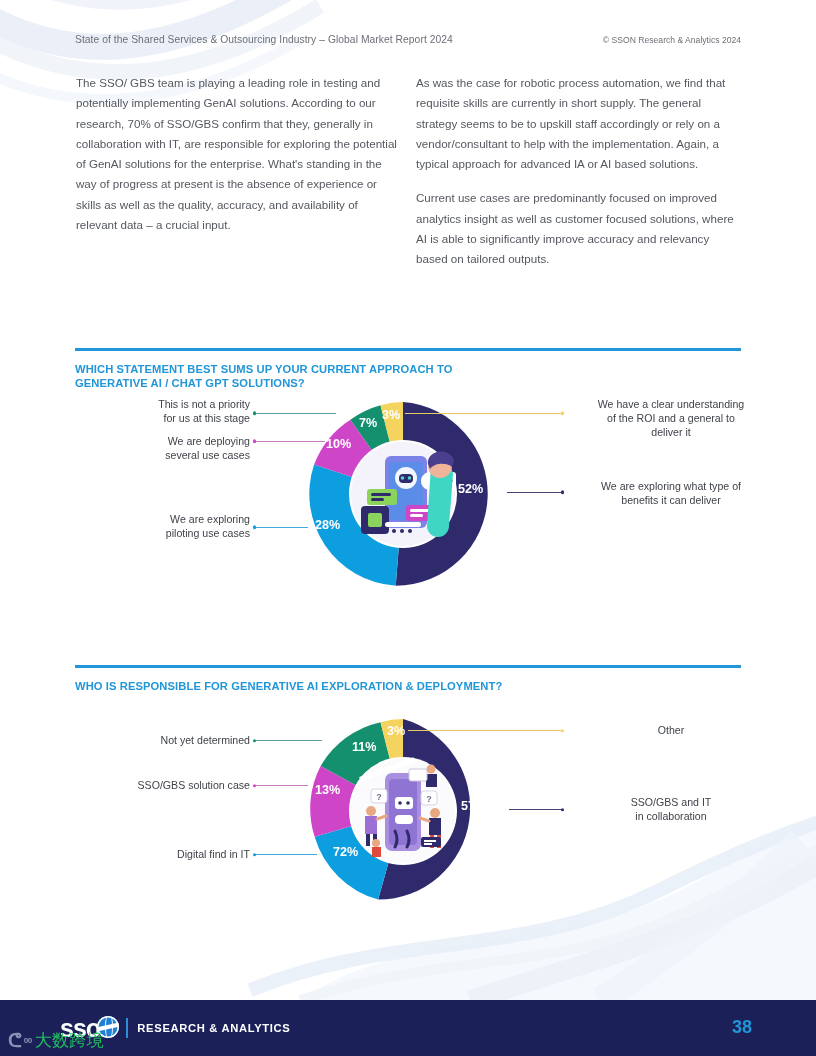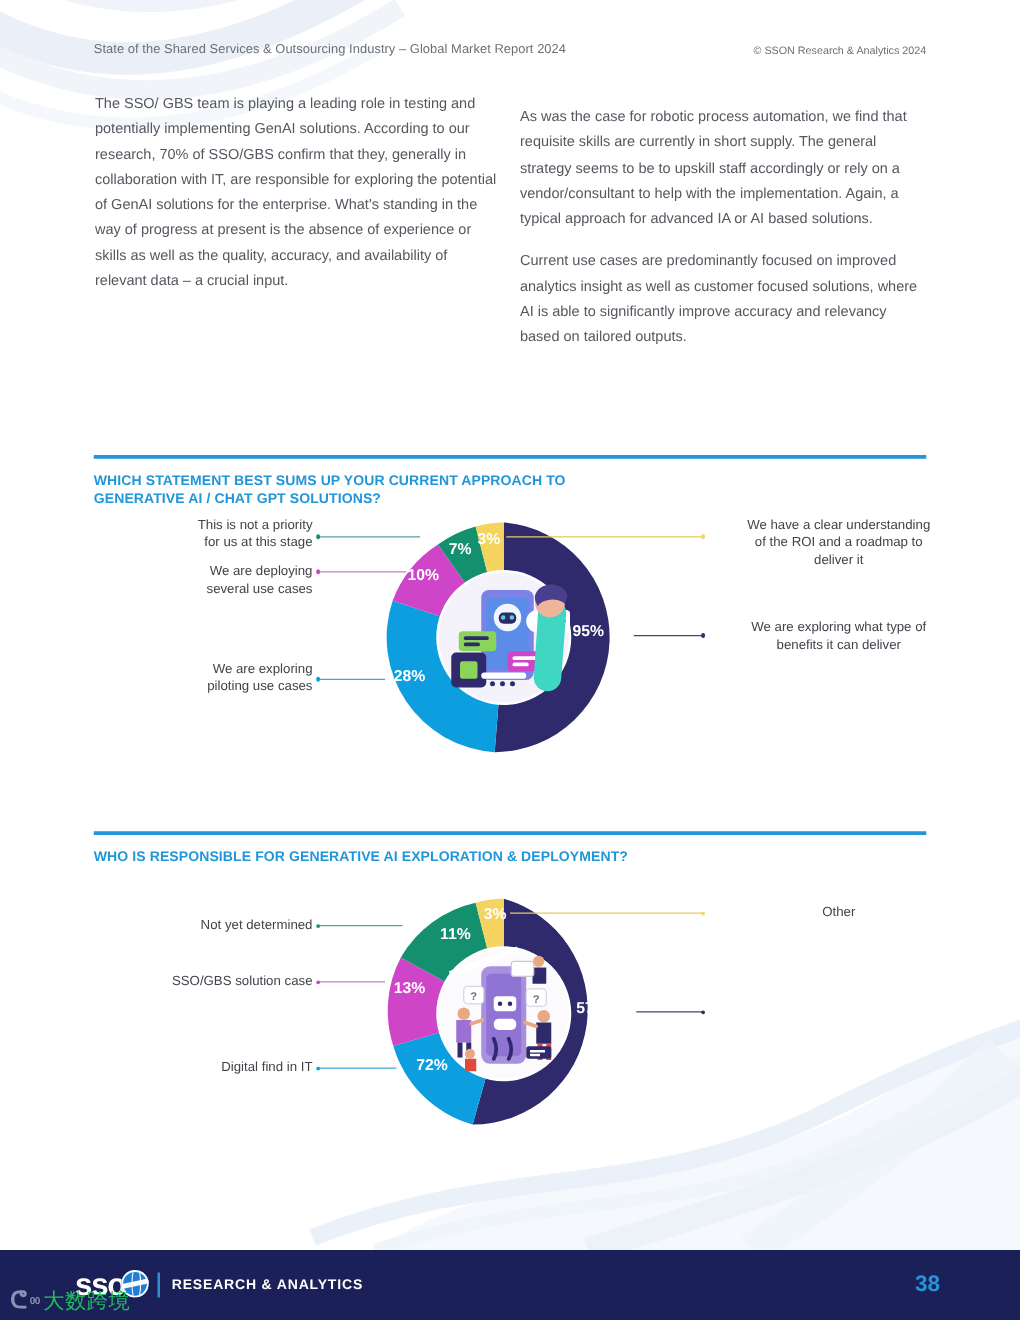--- a/index.html
+++ b/index.html
@@ -21,21 +21,21 @@
   }
   .header-copy{
     position:absolute;right:0;top:1px;font-size:8.6px;color:#6b6f76;
     white-space:nowrap;
   }
 
   
   .col{position:absolute;font-size:11.6px;line-height:20.3px;color:#54585f;}
   .col p{margin:0 0 14px 0;}
   .col-left{left:76px;top:73px;width:323px;}
-  .col-right{left:416px;top:84px;width:325px;}
+  .col-right{left:416px;top:73px;width:325px;}
 
   
   .chart-block{position:absolute;left:75px;width:666px;}
   .rule{height:2.5px;background:#2196D8;width:100%;}
   .chart-title{
     margin-top:11px;color:#2196D8;font-weight:bold;font-size:11.2px;
     line-height:14.5px;letter-spacing:.008em;
   }
 
   .chart-area{position:relative;width:666px;}
@@ -145,21 +145,21 @@
   </div>
 
   <div class="col col-left">
     <p>The SSO/ GBS team is playing a leading role in testing and potentially implementing GenAI solutions. According to our research, 70% of SSO/GBS confirm that they, generally in collaboration with IT, are responsible for exploring the potential of GenAI solutions for the enterprise. What's standing in the way of progress at present is the absence of experience or skills as well as the quality, accuracy, and availability of relevant data – a crucial input.</p>
   </div>
   <div class="col col-right">
     <p>As was the case for robotic process automation, we find that requisite skills are currently in short supply. The general strategy seems to be to upskill staff accordingly or rely on a vendor/consultant to help with the implementation. Again, a typical approach for advanced IA or AI based solutions.</p>
     <p>Current use cases are predominantly focused on improved analytics insight as well as customer focused solutions, where AI is able to significantly improve accuracy and relevancy based on tailored outputs.</p>
   </div>
 
-  <div class="chart-block" style="top:348px;margin-top:16px;">
+  <div class="chart-block" style="top:348px;">
     <div class="rule"></div>
     <div class="chart-title">
       <div>WHICH STATEMENT BEST SUMS UP YOUR CURRENT APPROACH TO</div>
       <div>GENERATIVE AI / CHAT GPT SOLUTIONS?</div>
     </div>
 
     <div class="chart-area" style="height:258px;">
 
       <div class="donut-wrap" style="left:228px;top:3px;">
         <svg class="donut-svg" width="200" height="200" viewBox="0 0 200 200">
@@ -198,21 +198,21 @@
             <circle cx="137" cy="72" r="12" fill="#f0b49a"></circle>
             <path d="M125,70 a13,11 0 0 1 26,-3 l-2,6 a13,9 0 0 0 -22,2 z" fill="#4a3f8f"></path>
             <rect x="82" y="128" width="36" height="5" rx="2.5" fill="#ffffff"></rect>
             <circle cx="91" cy="137" r="2" fill="#2E2A6B"></circle>
             <circle cx="99" cy="137" r="2" fill="#2E2A6B"></circle>
             <circle cx="107" cy="137" r="2" fill="#2E2A6B"></circle>
           </g>
         </svg>
       </div>
 
-      <div class="pct" style="left:383px;top:91px;">95%</div>
+      <div class="pct" style="left:383px;top:91px;">52%</div>
       <div class="pct" style="left:240px;top:127px;">28%</div>
       <div class="pct" style="left:251px;top:46px;">10%</div>
       <div class="pct" style="left:284px;top:25px;">7%</div>
       <div class="pct" style="left:307px;top:17px;">3%</div>
 
       <div class="lbl left" style="left:0px;top:6px;width:175px;">
         <div>This is not a priority</div>
         <div>for us at this stage</div>
       </div>
       <div class="leader to-right" style="left:179px;top:22px;width:82px;background:#5E9E9E;">
@@ -233,21 +233,21 @@
       </div>
       <div class="leader to-right" style="left:179px;top:136px;width:54px;background:#3FA9DE;">
         <span class="dot" style="background:#0D9EE0;left:-1px;"></span>
       </div>
 
       <div class="leader to-left" style="left:330px;top:22px;width:158px;background:#E8C85F;">
         <span class="dot" style="background:#F4D35E;right:-1px;left:auto;"></span>
       </div>
       <div class="lbl right" style="left:506px;top:6px;width:180px;">
         <div>We have a clear understanding</div>
-        <div>of the ROI and a roadmap to</div>
+        <div>of the ROI and a general to</div>
         <div>deliver it</div>
       </div>
 
       <div class="leader to-left" style="left:432px;top:101px;width:56px;background:#44426F;">
         <span class="dot" style="background:#2E2A6B;right:-1px;left:auto;"></span>
       </div>
       <div class="lbl right" style="left:506px;top:88px;width:180px;">
         <div>We are exploring what type of</div>
         <div>benefits it can deliver</div>
       </div>
@@ -349,20 +349,24 @@
       <div class="leader to-left" style="left:333px;top:37px;width:155px;background:#E8C85F;">
         <span class="dot" style="background:#F4D35E;right:-1px;left:auto;"></span>
       </div>
       <div class="lbl right" style="left:506px;top:30px;width:180px;">
         <div>Other</div>
       </div>
 
       <div class="leader to-left" style="left:434px;top:116px;width:54px;background:#44426F;">
         <span class="dot" style="background:#2E2A6B;right:-1px;left:auto;"></span>
       </div>
+      <div class="lbl right" style="left:506px;top:102px;width:180px;">
+        <div>SSO/GBS and IT</div>
+        <div>in collaboration</div>
+      </div>
 
     </div>
   </div>
 
   <div class="footer">
     <div class="logo-area">
       <div class="sson-text">sson</div>
       <div class="globe"></div>
       <div class="divider-bar"></div>
       <div class="ra-text">RESEARCH &amp; ANALYTICS</div>

